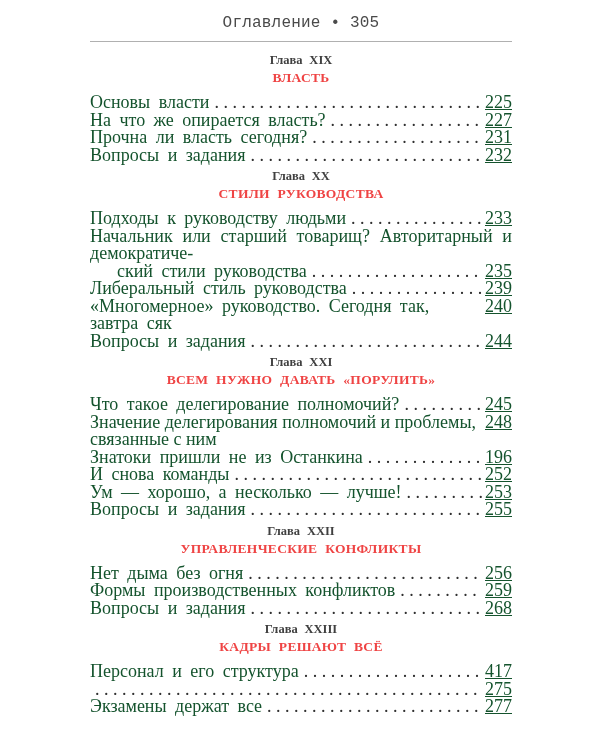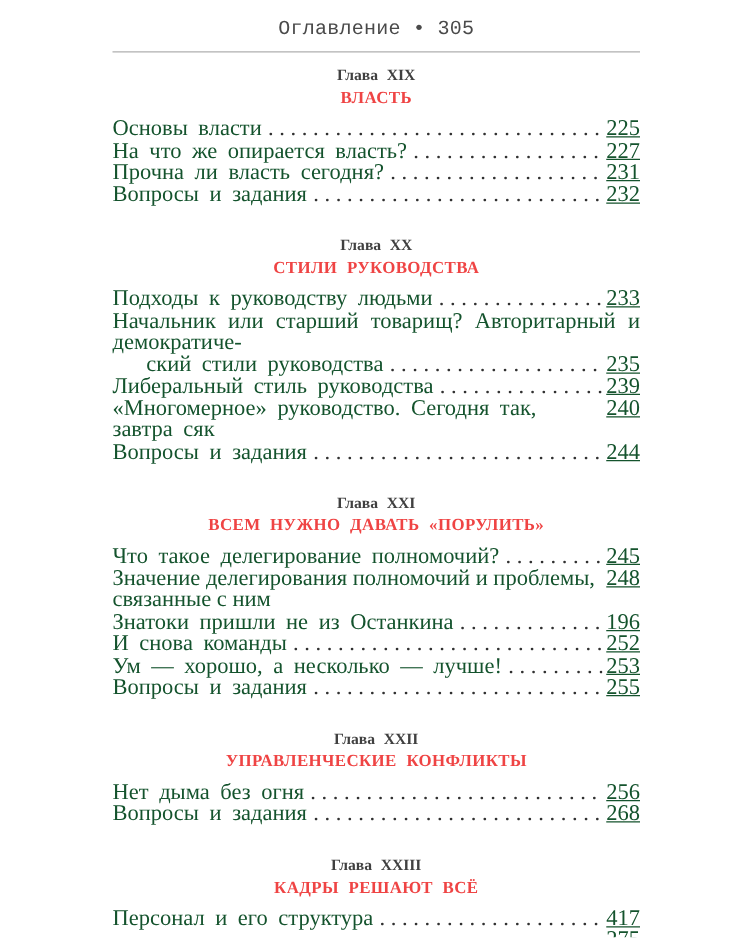--- a/index.html
+++ b/index.html
@@ -27,21 +27,21 @@
   }
   .rule {
     border-top: 1px solid #b0b0b0;
     margin-top: 11px;
     height: 0;
   }
   .content {
     margin-top: 10px;
   }
   .toc-section:not(:first-child) {
-    margin-top: 24px;
+    margin-top: 4px;
   }
   .chapter {
     text-align: center;
     font-size: 12.5px;
     font-weight: bold;
     margin: 0;
     line-height: 17px;
     word-spacing: 0.3em;
     color: #404040;
   }
@@ -224,20 +224,25 @@
   <section class="toc-section">
     <h2 class="chapter">Глава XXII</h2>
     <h3 class="chapter-title">УПРАВЛЕНЧЕСКИЕ КОНФЛИКТЫ</h3>
     <div class="lines">
   <div class="toc-line">
     <span class="entry-text">Нет дыма без огня</span>
     <span class="leader"></span>
     <span class="pagenum">256</span>
   </div>
 
+  <div class="toc-line">
+    <span class="entry-text">Формы производственных конфликтов</span>
+    <span class="leader"></span>
+    <span class="pagenum">259</span>
+  </div>
 
 
 
   <div class="toc-line">
     <span class="entry-text">Вопросы и задания</span>
     <span class="leader"></span>
     <span class="pagenum">268</span>
   </div>
 </div>
   </section>

